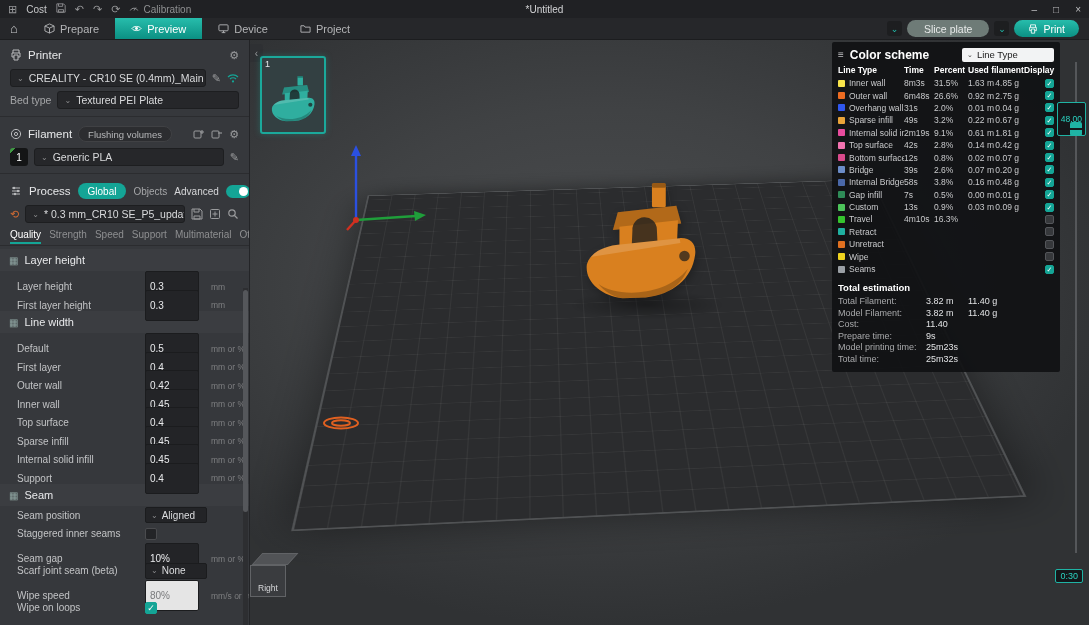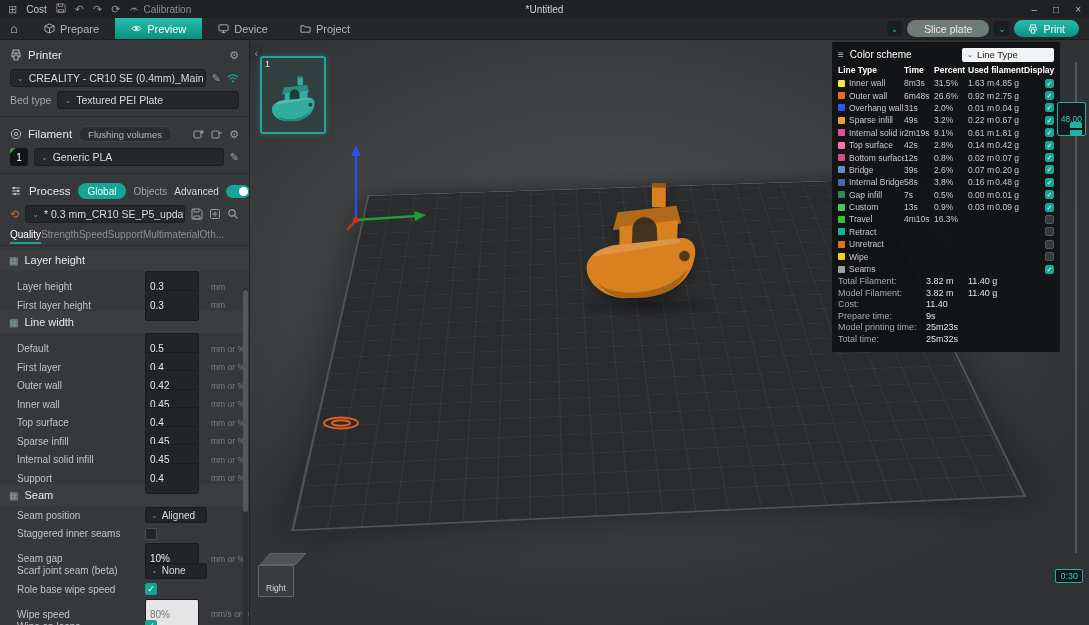--- a/index.html
+++ b/index.html
@@ -52,21 +52,21 @@
   .slot { width:18px; height:18px; background:#141516; border-radius:3px; color:#fff; font-size:10px;
     display:flex; align-items:center; justify-content:center; position:relative; flex:0 0 auto;
     background-image:linear-gradient(135deg,#3f9a43 0 4px, transparent 4px); }
   .pill { height:16px; padding:0 10px; border-radius:8px; background:#14a596; color:#fff; font-size:10px; display:flex; align-items:center; }
   .plain-tab { color:#a5a6a8; font-size:10px; }
   .toggle { width:24px; height:13px; border-radius:7px; background:#14a596; position:relative; flex:0 0 auto; }
   .toggle::after { content:""; position:absolute; right:2px; top:2px; width:9px; height:9px; border-radius:50%; background:#fff; }
   .proc-head { gap:7px; }
   .adv { margin-left:auto; color:#d6d7d9; font-size:10px; }
   .hist-ico { color:#cf6a33; font-size:11px; }
-  #side-tabs { display:flex; align-items:center; height:21px; padding:0 10px; border-bottom:1px solid #2b2c2f;
+  #side-tabs { display:flex; gap:8px; align-items:center; height:21px; padding:0 10px; border-bottom:1px solid #2b2c2f;
     white-space:nowrap; overflow:hidden; }
   .side-tab { color:#8e8f91; font-size:10px; padding:3px 0 2px; border-bottom:2px solid transparent; }
   .side-tab.active { color:#fff; border-bottom-color:#14a596; }
 
   #param-sections { position:relative; }
   .sec-head { display:flex; align-items:center; gap:6px; height:22px; padding:0 9px; background:#3b3d41;
     color:#e8e9eb; font-size:11px; margin-top:3px; }
   .sec-ico { color:#8fa5a2; font-size:10px; }
   .param-row { display:grid; grid-template-columns:128px 62px 1fr; align-items:center; height:18.5px; padding-left:17px; }
   .p-label { color:#c2c3c5; font-size:10px; white-space:nowrap; overflow:hidden; }
@@ -99,39 +99,39 @@
       repeating-linear-gradient(0deg, transparent 0 26px, rgba(255,255,255,0.055) 26px 27px),
       repeating-linear-gradient(90deg, transparent 0 26px, rgba(255,255,255,0.055) 26px 27px),
       #2b2c2e;
     border:2px solid #505254; box-shadow:0 0 45px rgba(0,0,0,.45); }
   .plate-shadow { position:absolute; left:318px; top:250px; width:158px; height:30px;
     background:radial-gradient(ellipse, rgba(0,0,0,.32), transparent 68%); }
   .benchy-main { position:absolute; left:332px; top:138px; width:122px; height:auto; color:#d9801f;
     filter:drop-shadow(2px 4px 4px rgba(0,0,0,.25)); }
   .axes { position:absolute; left:92px; top:102px; }
   .purge { position:absolute; left:70px; top:374px; }
-  .view-cube { position:absolute; left:8px; top:513px; width:44px; }
+  .view-cube { position:absolute; left:0; top:513px; width:44px; }
   .vc-top { width:36px; height:12px; margin-left:7px; background:#515356; border:1px solid #616366; transform:skewX(-42deg); }
   .vc-front { width:36px; height:32px; background:#3a3c3f; border:1px solid #616366; display:flex;
     align-items:flex-end; justify-content:center; color:#d6d7d9; font-size:8.5px; padding-bottom:3px; }
 
   .layer-track { position:absolute; right:12px; top:22px; bottom:72px; width:2px; background:#55575a; }
   .layer-badge { position:absolute; right:3px; top:62px; background:#15171a; border:1px solid #1fb3a4;
     color:#2bd2c0; font-size:8.5px; padding:11px 3px; border-radius:2px; z-index:6; }
   .layer-handle { position:absolute; right:7px; top:82px; width:12px; height:14px; border-radius:2px;
     background:linear-gradient(180deg,#1fb3a4 0 42%, #141719 42% 58%, #1fb3a4 58% 100%); z-index:6; }
   .time-badge { position:absolute; right:6px; bottom:42px; background:#15171a; color:#2bd2c0;
     font-size:9px; padding:1px 4px; border-radius:2px; border:1px solid #1fb3a4; }
 
   
   .legend { position:absolute; right:29px; top:2px; width:228px; background:rgba(16,17,19,.92);
     border-radius:2px; padding:4px 6px 8px; color:#c9cacc; z-index:4; }
   .lg-head { display:flex; align-items:center; gap:6px; height:17px; }
   .lg-burger { color:#c0c1c3; font-size:10px; }
-  .lg-title { font-weight:normal; color:#fff; font-size:10px; }
+  .lg-title { font-weight:bold; color:#fff; font-size:12px; }
   .lg-select { margin-left:auto; width:92px; height:14px; background:#f2f3f4; color:#222; border-radius:2px;
     display:flex; align-items:center; gap:4px; padding:0 5px; font-size:9.5px; }
   .lg-select .chev { font-size:7px; color:#444; }
   .lg-cols, .lg-row { display:grid; grid-template-columns:66px 30px 34px 56px 30px; align-items:center; }
   .lg-cols { height:14px; font-size:8.5px; font-weight:bold; color:#fff; }
   .lg-cols .c-disp { text-align:right; }
   .lg-row { height:12.4px; font-size:8.5px; }
   .lg-name { display:flex; align-items:center; gap:4px; overflow:hidden; white-space:nowrap; }
   .lg-swatch { width:7px; height:7px; border-radius:1px; flex:0 0 auto; }
   .lg-used { display:flex; justify-content:space-between; padding-right:5px; }
@@ -450,24 +450,20 @@
             <span class="p-unit">mm or %</span>
           </div>
           <div class="param-row">
             <span class="p-label">Scarf joint seam (beta)</span>
             <div class="p-select">
               <span class="chev">⌄</span>
               <span>None</span>
             </div>
           </div>
           <div class="param-row">
-            <span class="p-label">Role base wipe speed</span>
-            <span class="p-check on">✓</span>
-          </div>
-          <div class="param-row">
             <span class="p-label">Wipe speed</span>
             <div class="p-input disabled">80%</div>
             <span class="p-unit">mm/s or %</span>
           </div>
           <div class="param-row">
             <span class="p-label">Wipe on loops</span>
             <span class="p-check on">✓</span>
           </div>
         </div>
 
@@ -738,20 +734,21 @@
               </div>
               <span class="lg-time"></span>
               <span class="lg-pct"></span>
               <div class="lg-used">
                 <span></span>
                 <span></span>
               </div>
               <span class="lg-check on">✓</span>
             </div>
           </div>
+        <div class="lg-total-title">Total estimation</div>
         <div id="legend-totals">
             <div class="lg-trow">
               <span class="t-label">Total Filament:</span>
               <span class="t-v1">3.82 m</span>
               <span class="t-v2">11.40 g</span>
             </div>
             <div class="lg-trow">
               <span class="t-label">Model Filament:</span>
               <span class="t-v1">3.82 m</span>
               <span class="t-v2">11.40 g</span>

